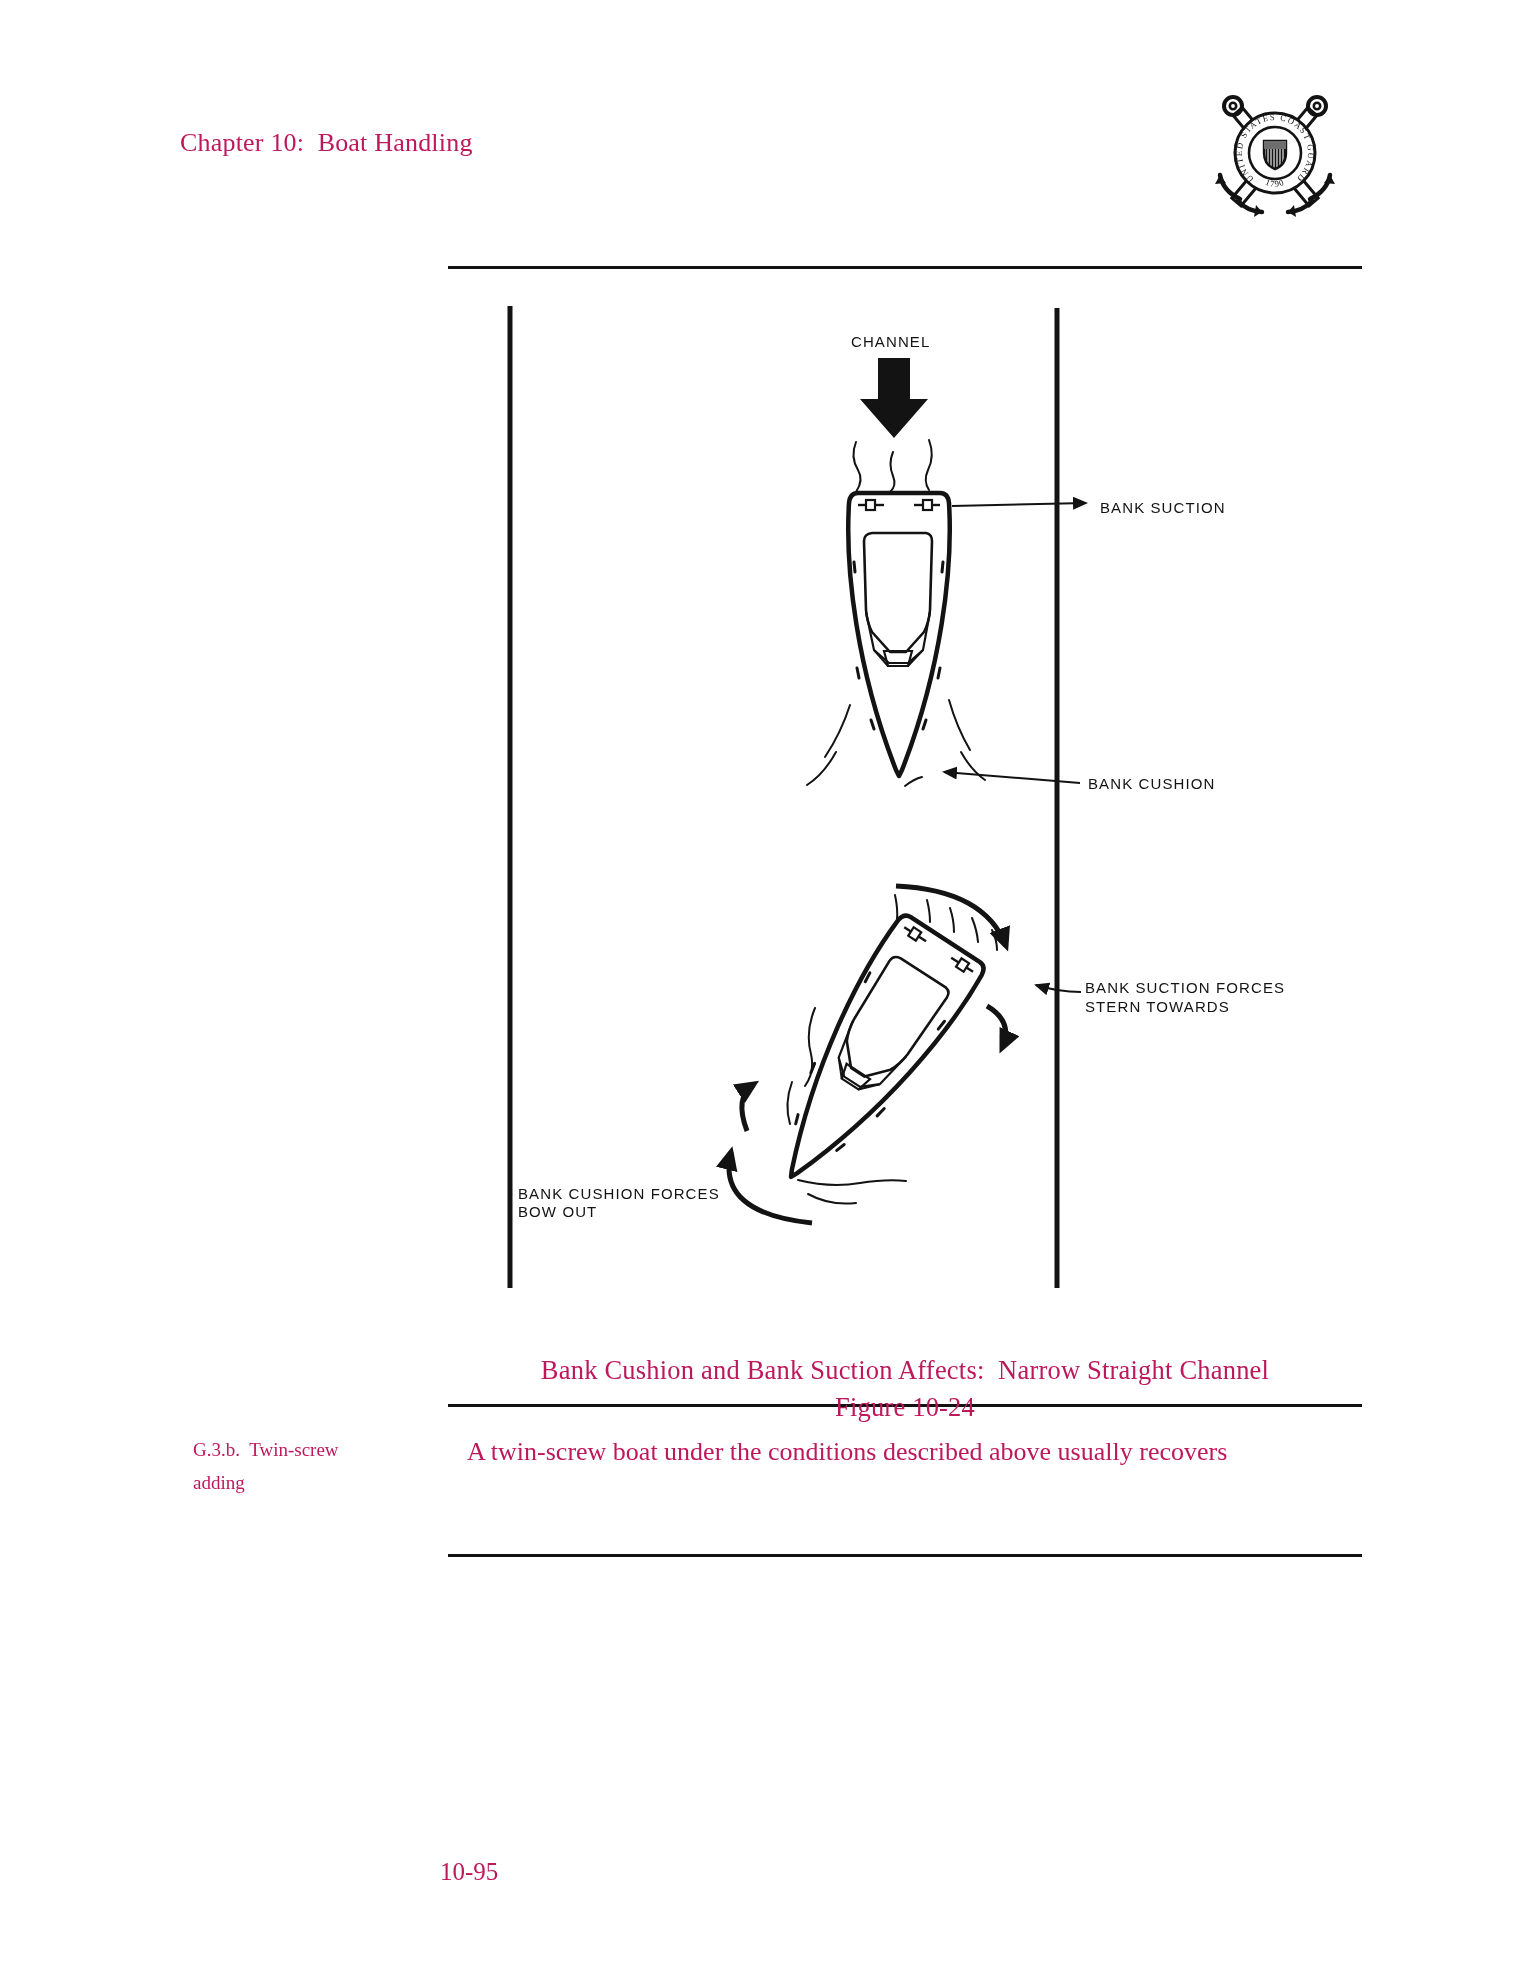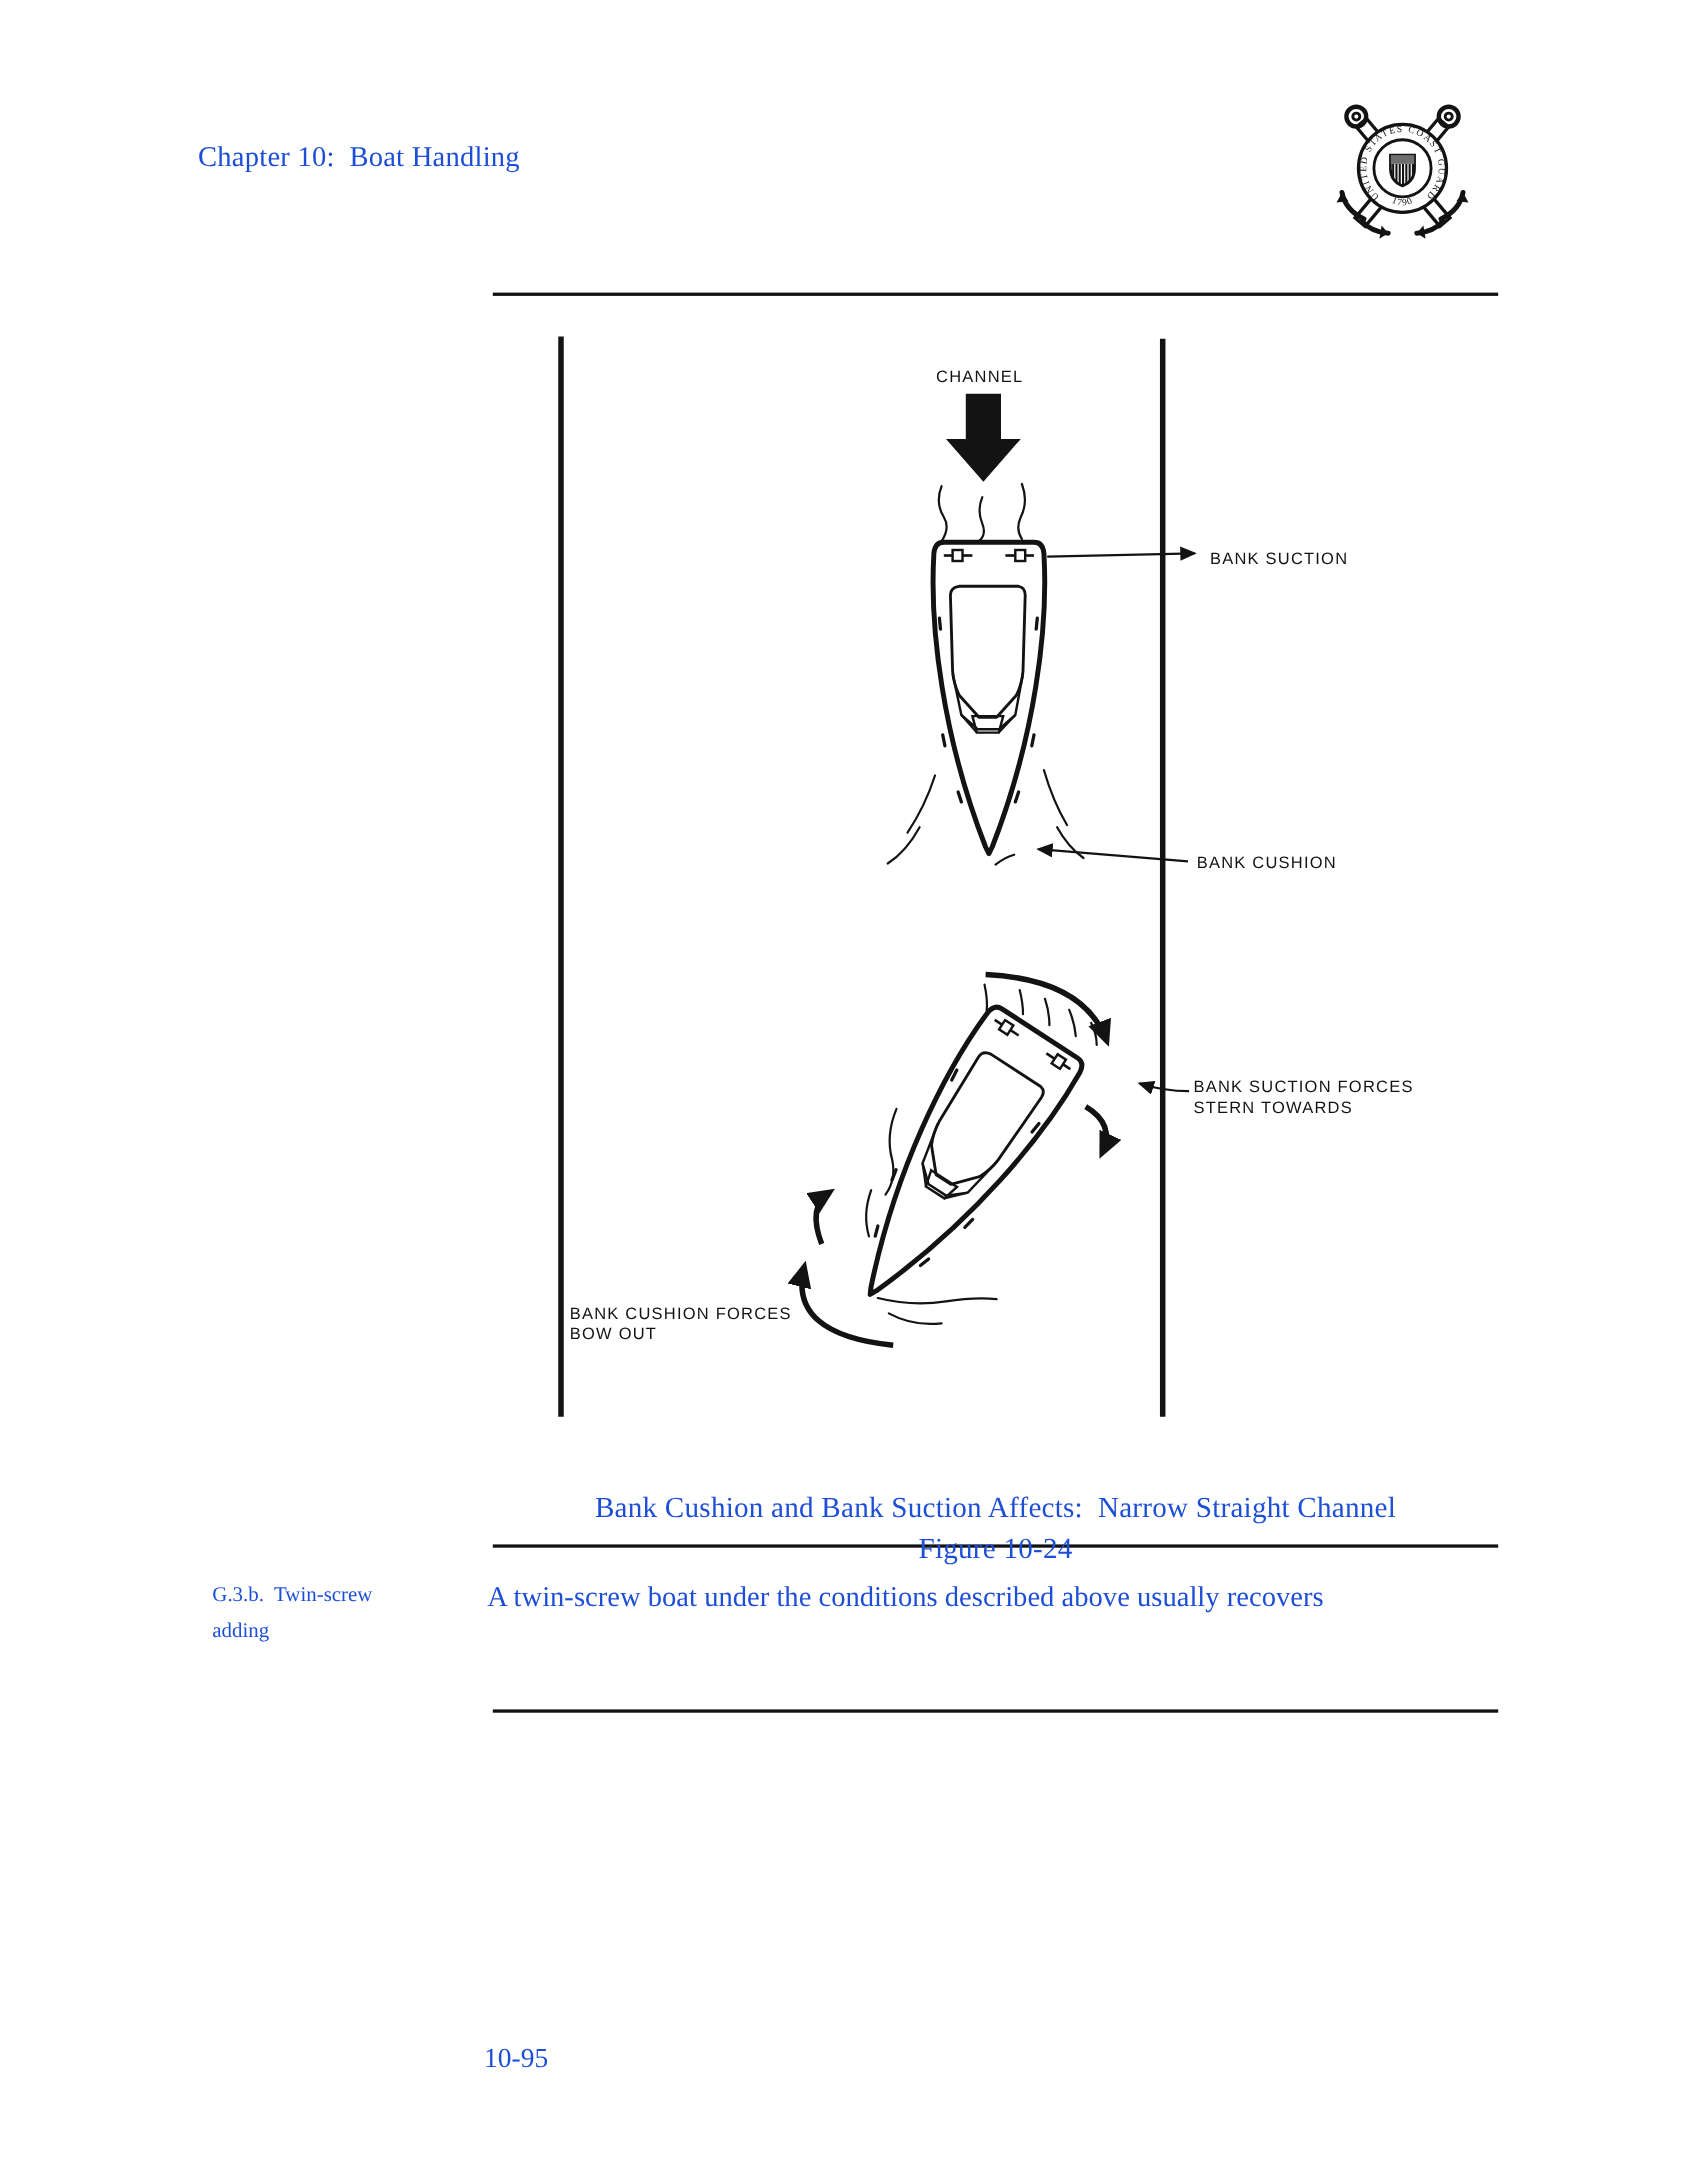--- a/index.html
+++ b/index.html
@@ -1,21 +1,21 @@
 <!DOCTYPE html>
 <html><head>
 <meta charset="utf-8">
 <style>
   html,body{margin:0;padding:0;background:#e8e8e8;}
   .page{
     position:relative;
     width:1530px;height:1980px;
     background:#ffffff;
     font-family:"Liberation Serif", serif;
-    color:#1d4ed8;
+    color:#be185d;
     overflow:hidden;
   }
   .pre{white-space:pre-wrap;}
   .header{
     position:absolute;left:180px;top:128px;
     font-size:26px;letter-spacing:0.2px;
   }
   .logo{position:absolute;left:1200px;top:80px;width:150px;height:152px;}
   .rule{position:absolute;left:448px;width:914px;height:3px;background:#121212;}
   .rule-top{top:266px;}
@@ -28,21 +28,21 @@
   }
   .caption{
     position:absolute;left:448px;top:1352px;width:914px;
     text-align:center;font-size:26.5px;line-height:37px;letter-spacing:0.2px;
   }
   .term{
     position:absolute;left:193px;top:1433px;width:250px;
     font-size:19px;line-height:33px;
   }
   .bodytext{
-    position:absolute;left:443px;top:1433px;width:890px;
+    position:absolute;left:467px;top:1433px;width:890px;
     font-size:26px;line-height:38.5px;
   }
   .pagenum{
     position:absolute;left:440px;top:1858px;width:600px;
     text-align:left;font-size:25px;
   }
 </style>
 </head>
 <body>
 

